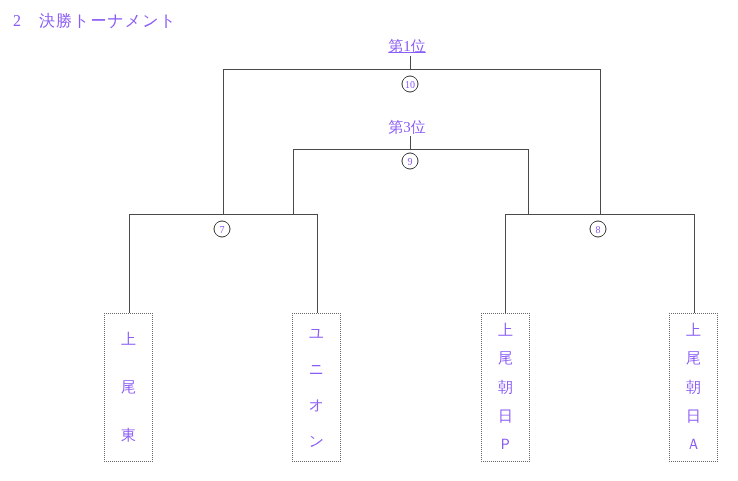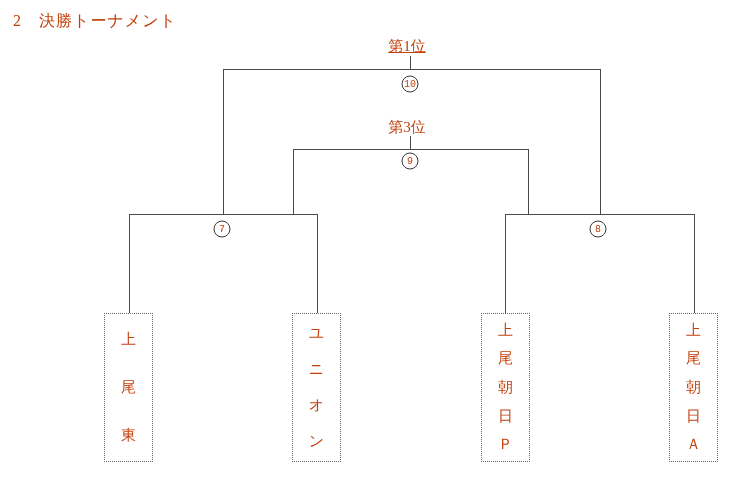--- a/index.html
+++ b/index.html
@@ -7,21 +7,21 @@
     padding: 0;
     background: #ffffff;
   }
   #canvas {
     position: relative;
     width: 738px;
     height: 481px;
     background: #ffffff;
     overflow: hidden;
     font-family: "Liberation Serif", "DejaVu Serif", serif;
-    color: #c2410c;
+    color: #8b5cf6;
   }
   .line {
     position: absolute;
     background: #4a4a4a;
   }
   .line.h { height: 1px; }
   .line.v { width: 1px; }
   .page-title {
     position: absolute;
     left: 13px;
@@ -42,21 +42,21 @@
     height: 15px;
     border: 1px solid #3a3a3a;
     border-radius: 50%;
     background: #ffffff;
     transform: translate(-50%, -50%);
     display: flex;
     align-items: center;
     justify-content: center;
     font-size: 10px;
     line-height: 1;
-    font-family: Liberation Mono, monospace;
+    font-family: Liberation Serif, serif;
   }
   .team-box {
     position: absolute;
     width: 49px;
     height: 149px;
     top: 313px;
     border: 1px dotted #666666;
     box-sizing: border-box;
     background: #ffffff;
     display: flex;

